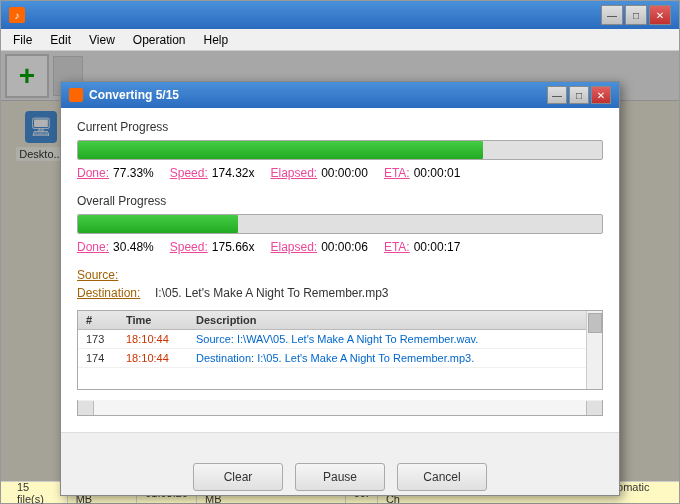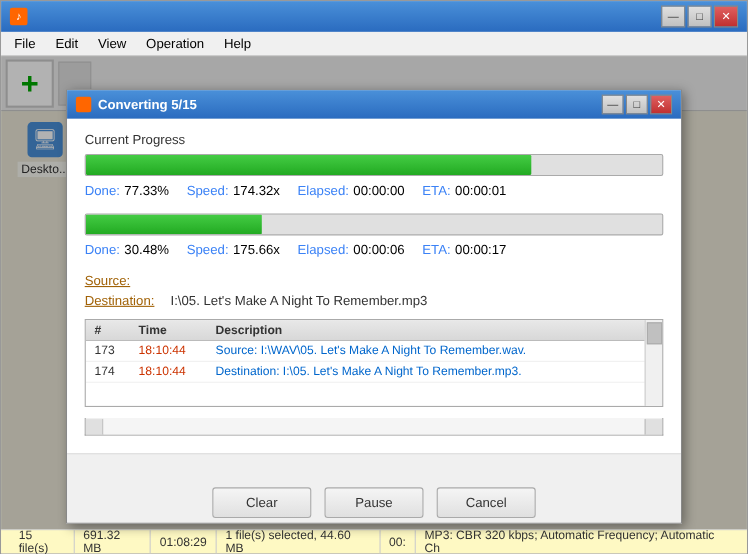--- a/index.html
+++ b/index.html
@@ -251,21 +251,22 @@
       color: #333;
       margin-bottom: 14px;
     }
 
     .progress-stat {
       display: flex;
       gap: 4px;
     }
 
     .stat-label {
-      color: #3b82f6;
+      color: #ec4899;
+      text-decoration: underline;
     }
 
     .stat-value {
       color: #000;
       font-weight: normal;
     }
 
     
     .file-info {
       margin-bottom: 10px;
@@ -483,20 +484,21 @@
                 <span class="stat-value">00:00:00</span>
               </div>
               <div class="progress-stat">
                 <span class="stat-label">ETA:</span>
                 <span class="stat-value">00:00:01</span>
               </div>
             </div>
           </div>
 
           <div>
+            <div class="section-label">Overall Progress</div>
             <div class="progress-bar-container">
               <div class="progress-bar-fill" style="width: 30.48%"></div>
             </div>
             <div class="progress-stats">
               <div class="progress-stat">
                 <span class="stat-label">Done:</span>
                 <span class="stat-value">30.48%</span>
               </div>
               <div class="progress-stat">
                 <span class="stat-label">Speed:</span>

